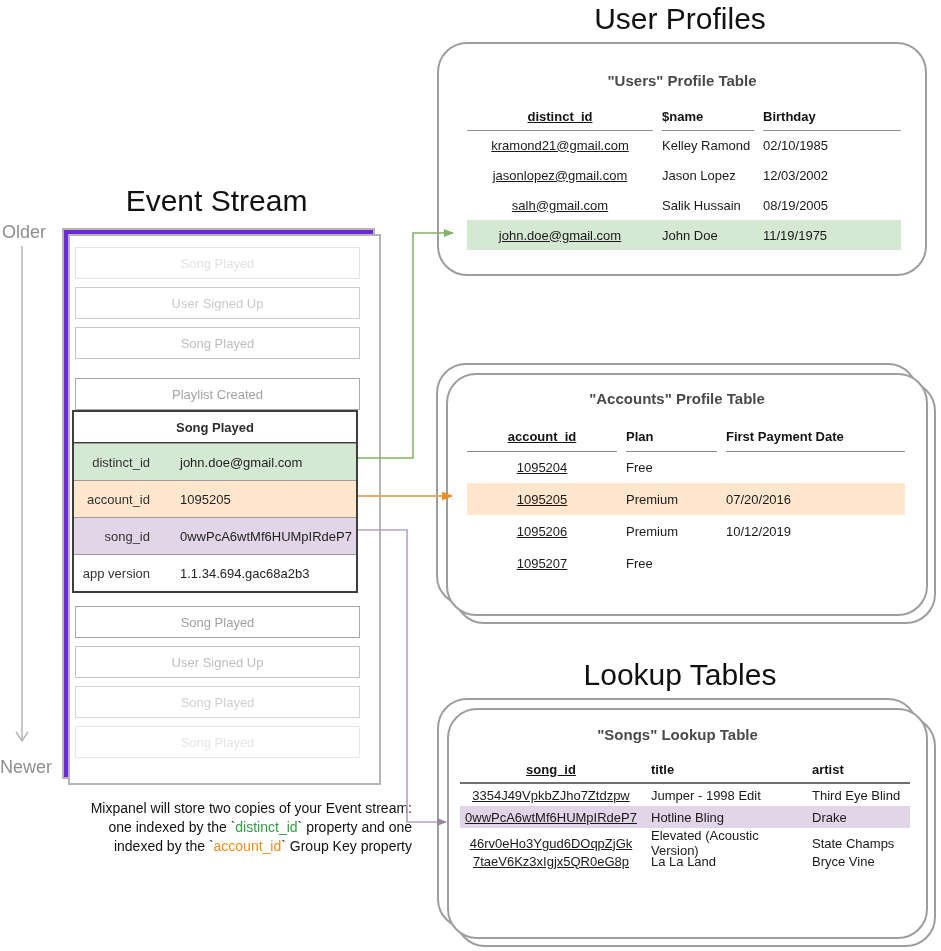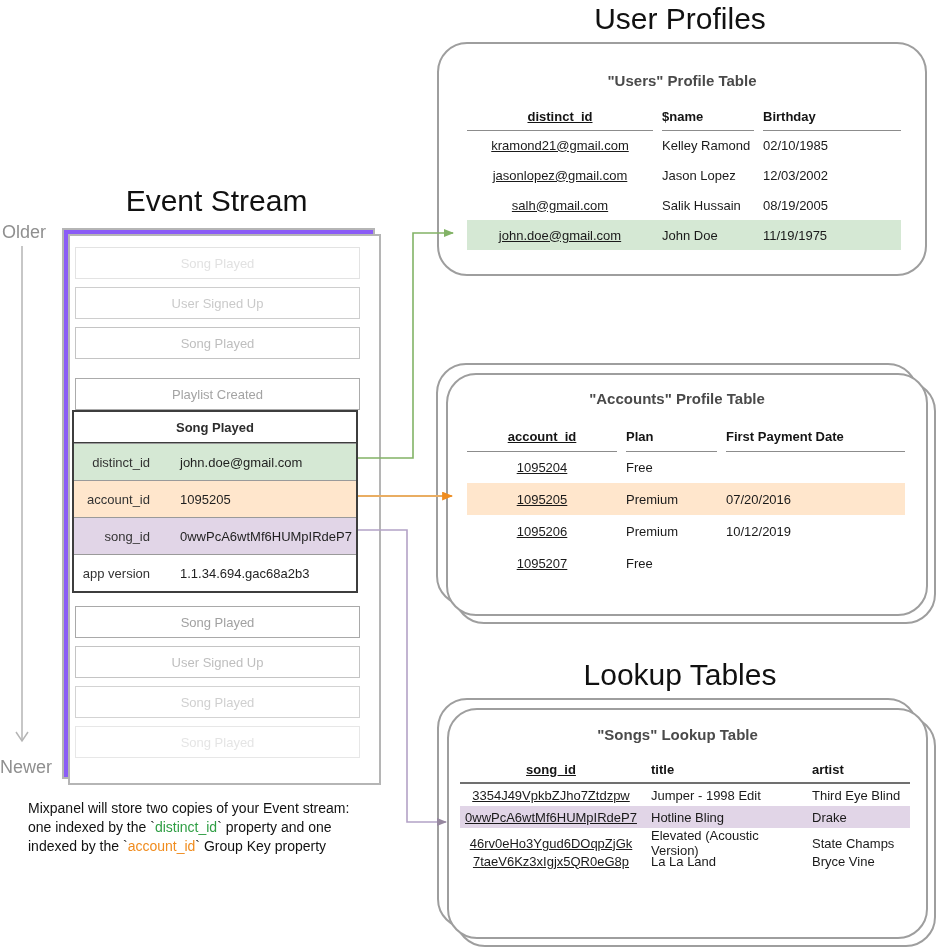--- a/index.html
+++ b/index.html
@@ -8,42 +8,42 @@
 
   
   .section-title{position:absolute;text-align:center;font-size:30px;color:#111;}
   .t-es{left:62px;top:184px;width:309px;}
   .t-up{left:437px;top:2px;width:486px;}
   .t-gp{left:437px;top:322px;width:486px;}
   .t-lt{left:437px;top:658px;width:486px;}
 
   
   .es-container{position:absolute;left:62px;top:228px;width:309px;height:547px;
-    border:2px solid #b5b5b5;background:#8b5cf6;z-index:1;}
+    border:2px solid #b5b5b5;background:#6d28d9;z-index:1;}
   .es-container::after{content:'';position:absolute;left:4px;top:4px;width:100%;height:100%;
     border:2px solid #b5b5b5;background:#fff;z-index:-1;}
   .ev{position:absolute;left:11px;width:283px;height:30px;border:1.5px solid #949494;
     display:flex;align-items:center;justify-content:center;font-size:13px;color:#8a8a8a;background:#fff;}
   .ev-detail{position:absolute;left:8px;top:180px;width:282px;border:2px solid #3d3d3d;background:#fff;}
   .ev-detail .hdr{height:30px;display:flex;align-items:center;justify-content:center;
     font-size:13px;font-weight:bold;color:#2d2d2d;border-bottom:1.5px solid #3d3d3d;}
   .prop{height:36px;display:grid;grid-template-columns:76px auto;column-gap:30px;
     align-items:center;font-size:13px;border-top:1px solid #9a9a9a;}
   .prop:first-of-type{border-top:none;}
   .prop .k{text-align:right;color:#333;}
   .prop .v{text-align:left;color:#1f1f1f;}
   .bg-green{background:#d5e8d4;}
   .bg-orange{background:#ffe6cc;}
   .bg-purple{background:#e1d5e7;}
 
   .tl-label{position:absolute;left:0;width:48px;text-align:center;font-size:18px;color:#8f8f8f;}
   .tl-older{top:222px;}
   .tl-newer{top:757px;}
 
-  .caption{position:absolute;left:28px;top:799px;width:384px;text-align:left;
+  .caption{position:absolute;left:28px;top:799px;width:384px;text-align:right;
     font-size:14px;line-height:1.35;color:#121212;}
   .code-green{color:#2f9e44;}
   .code-orange{color:#f08c1e;}
 
   
   .card{position:absolute;background:#fff;border:2px solid #9e9e9e;border-radius:30px;z-index:1;}
   .card.stacked::before{content:'';position:absolute;left:8px;top:8px;width:100%;height:100%;
     border:2px solid #9e9e9e;border-radius:30px;background:#fff;z-index:-1;}
   .card.stacked::after{content:'';position:absolute;left:16px;top:16px;width:100%;height:100%;
     border:2px solid #9e9e9e;border-radius:30px;background:#fff;z-index:-2;}

